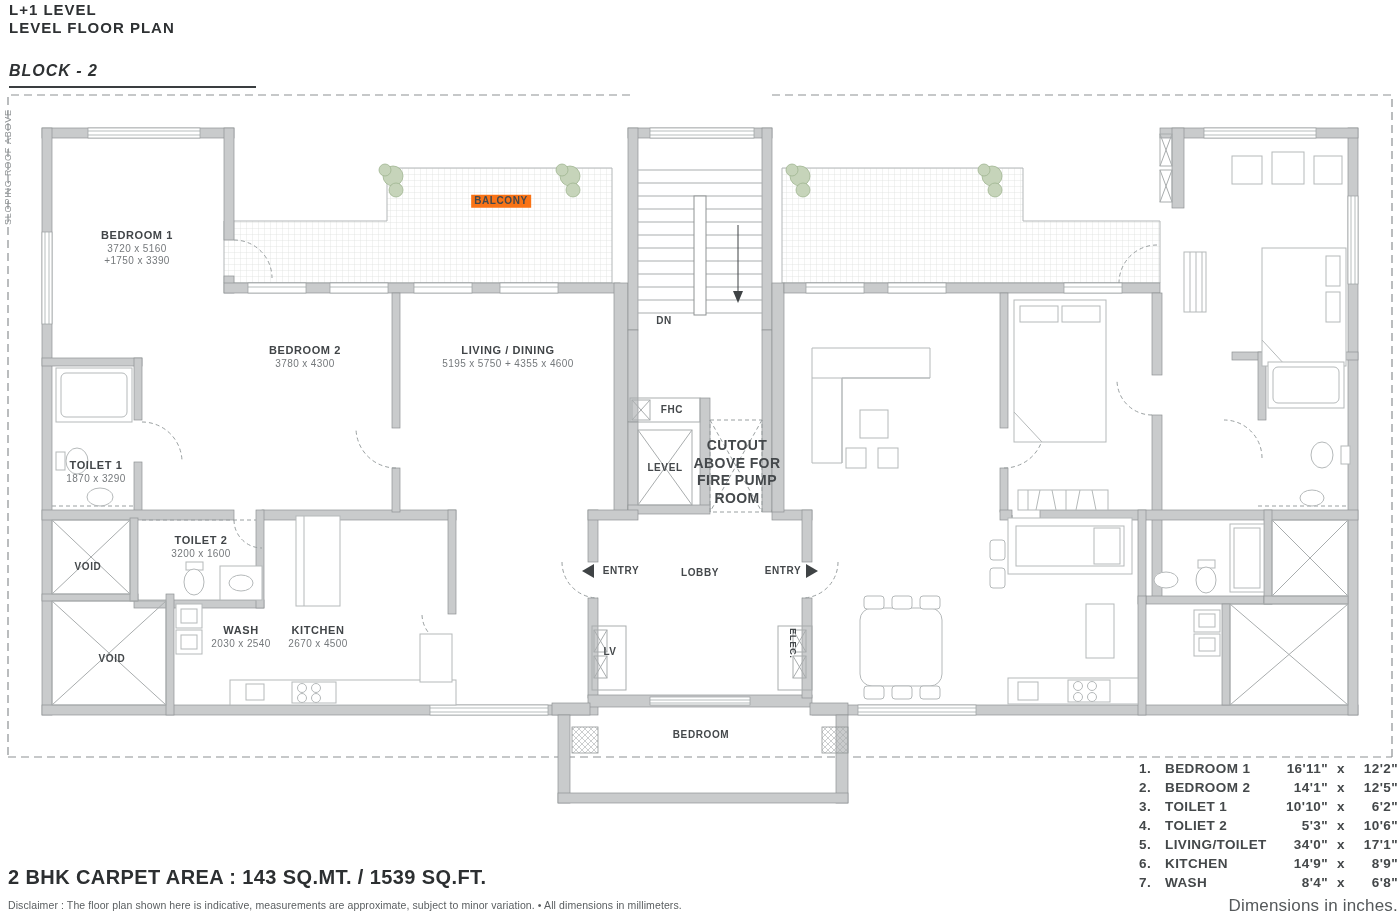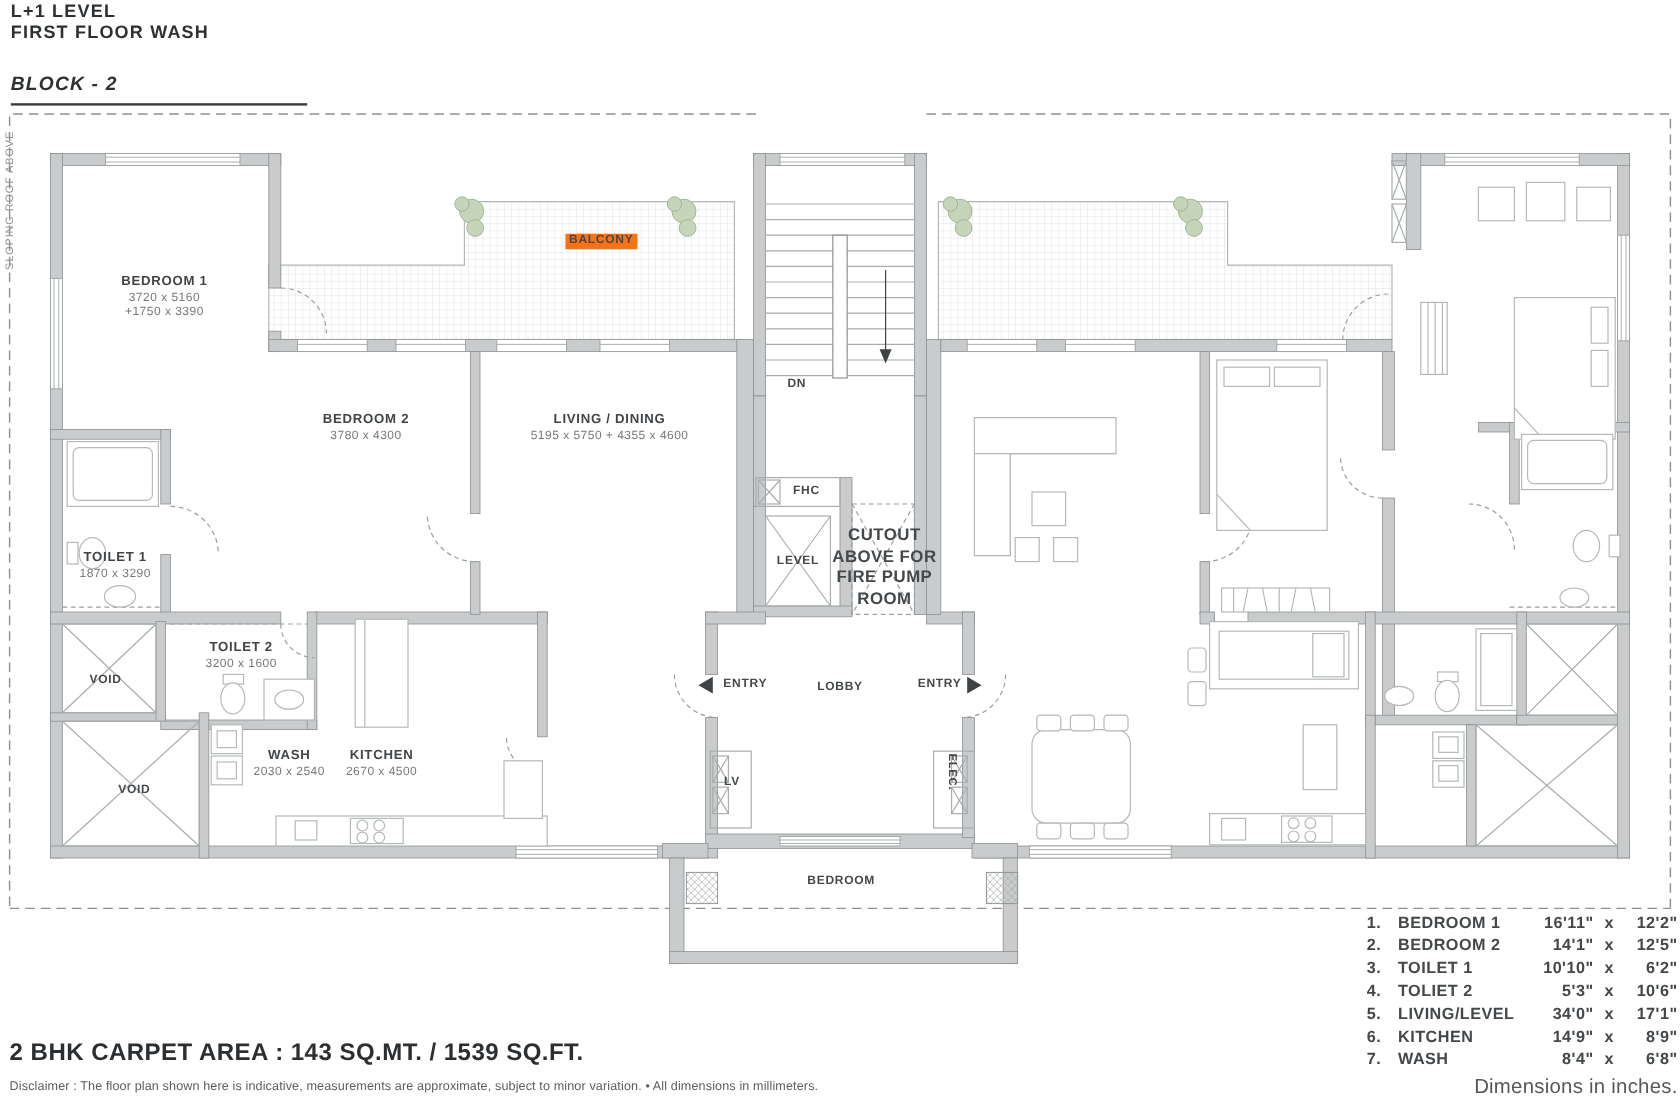--- a/index.html
+++ b/index.html
@@ -417,21 +417,21 @@
     <rect class="f" x="1230" y="524" width="34" height="68"></rect>
       <rect class="f" x="1234" y="528" width="26" height="60"></rect>
     <rect class="f" x="1194" y="610" width="26" height="22"></rect>
       <rect class="f" x="1199" y="614" width="16" height="13"></rect>
     <rect class="f" x="1194" y="634" width="26" height="22"></rect>
       <rect class="f" x="1199" y="638" width="16" height="13"></rect>
   </g>
 </svg>
 
 <div class="h-line" style="top:1px">L+1 LEVEL</div>
-<div class="h-line" style="top:19px">FIRST FLOOR WASH</div>
+<div class="h-line" style="top:19px">LEVEL FLOOR PLAN</div>
 <div class="h-block">BLOCK - 2</div>
 <div class="h-rule"></div>
 <div class="vroof">SLOPING ROOF ABOVE</div>
 
 <div class="lbl" style="left:137px;top:248px">
   <div class="rname">BEDROOM 1</div>
   <div class="rdim">3720 x 5160</div>
   <div class="rdim">+1750 x 3390</div>
 </div>
 <div class="lbl" style="left:305px;top:357px">
@@ -501,21 +501,21 @@
   </div>
   <div class="lrow">
     <span class="lno">4.</span>
       <span class="lname">TOLIET 2</span>
       <span class="lw">5'3"</span>
       <span class="lx">x</span>
       <span class="lh">10'6"</span>
   </div>
   <div class="lrow">
     <span class="lno">5.</span>
-      <span class="lname">LIVING/LEVEL</span>
+      <span class="lname">LIVING/TOILET</span>
       <span class="lw">34'0"</span>
       <span class="lx">x</span>
       <span class="lh">17'1"</span>
   </div>
   <div class="lrow">
     <span class="lno">6.</span>
       <span class="lname">KITCHEN</span>
       <span class="lw">14'9"</span>
       <span class="lx">x</span>
       <span class="lh">8'9"</span>

